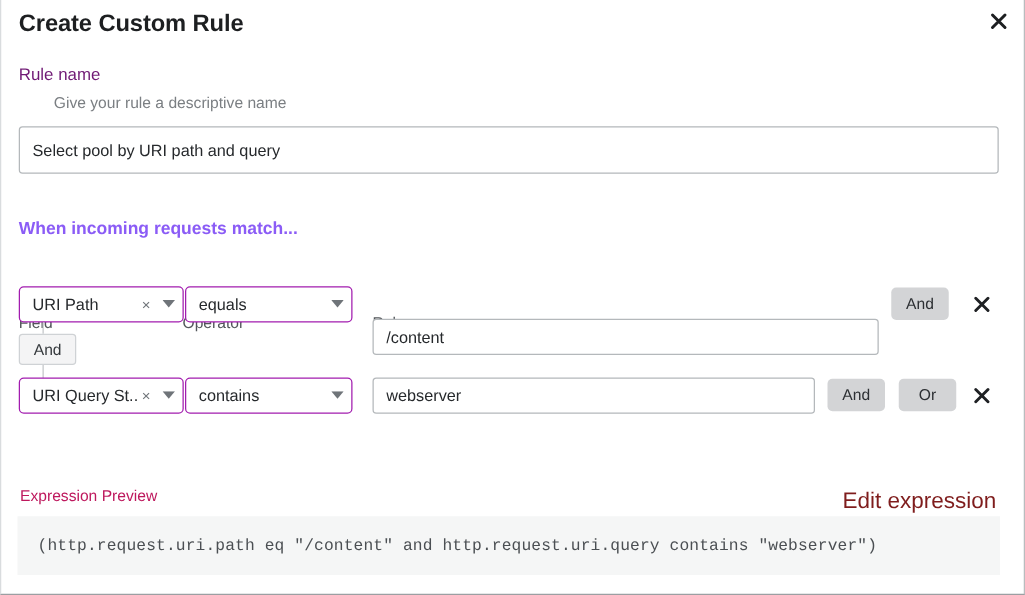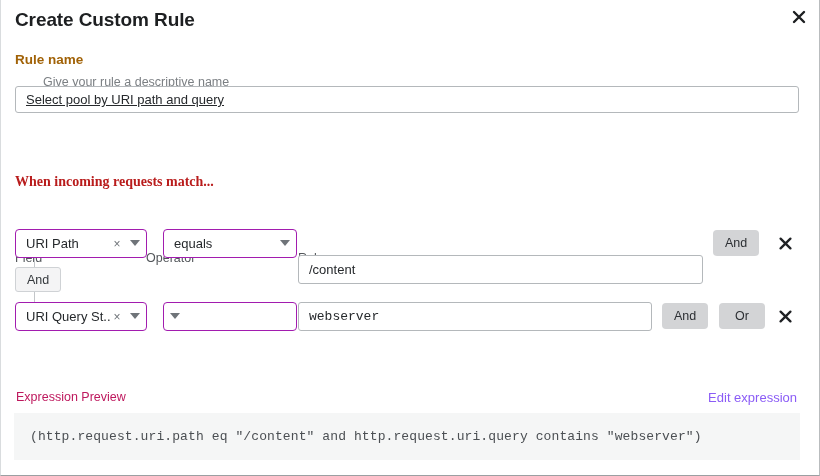--- a/index.html
+++ b/index.html
@@ -43,22 +43,22 @@
     display: flex;
     align-items: center;
     justify-content: center;
     color: #1d1f21;
     cursor: pointer;
   }
   .close-btn svg { display: block; }
 
   .label-strong {
     font-size: 13.5px;
-    color: #a16207;
-    font-weight: bold;
+    color: #701a75;
+    font-weight: normal;
   }
   .label-sub {
     font-size: 12.5px;
     color: #7b7f83;
   }
 
   #rule-name-label { position: absolute; left: 14px; top: 52px; }
   #rule-name-hint  { position: absolute; left: 11px; top: 75px; margin-left: 31px; }
 
   .text-input {
@@ -67,34 +67,32 @@
     border: 1px solid #b4b8bb;
     border-radius: 3px;
     font-family: "Liberation Sans", sans-serif;
     font-size: 13px;
     color: #26292c;
     padding: 0 10px;
     outline: none;
   }
   #rule-name-input {
     left: 14px;
-    top: 86px;
+    top: 101px;
     width: 784px;
-    height: 27px;
-    text-decoration: underline;
+    height: 38px;
   }
 
   .section-heading {
     position: absolute;
     left: 14px;
     top: 174px;
     font-size: 14px;
     font-weight: bold;
-    color: #b91c1c;
-    font-family: Liberation Serif, serif;
+    color: #8b5cf6;
   }
 
   .col-head {
     position: absolute;
     font-size: 12.5px;
     color: #52565a;
     top: 207px;
     margin-top: 44px;
   }
   #col-field    { left: 14px; }
@@ -137,25 +135,25 @@
     flex: 0 0 auto;
     width: 22px;
     display: flex;
     align-items: center;
     justify-content: center;
     color: #6f7479;
     cursor: pointer;
   }
 
   .field-select    { left: 14px;  width: 132px; }
-  .operator-select { left: 162px; width: 134px; gap: 24px; }
+  .operator-select { left: 147px; width: 134px; gap: 24px; }
 
   .value-input { top: 0; height: 29px; }
   #value-1 { left: 297px; width: 405px; margin-top: 26px; }
-  #value-2 { left: 297px; width: 354px; font-family: Liberation Mono, monospace; }
+  #value-2 { left: 297px; width: 354px; }
 
   .conj-btn {
     position: absolute;
     top: 1px;
     height: 26px;
     min-width: 46px;
     padding: 0 11px;
     background: #d3d4d6;
     border: none;
     border-radius: 4px;
@@ -219,22 +217,22 @@
     position: absolute;
     left: 15px;
     top: 390px;
     font-size: 12.5px;
     color: #be185d;
   }
   #edit-expression {
     position: absolute;
     right: 22px;
     top: 390px;
-    font-size: 13px;
-    color: #8b5cf6;
+    font-size: 18px;
+    color: #7f1d1d;
     text-decoration: none;
     cursor: pointer;
   }
   #expr-code {
     position: absolute;
     left: 13px;
     top: 413px;
     width: 786px;
     height: 47px;
     background: #f5f6f6;
@@ -315,20 +313,21 @@
       <span class="sel-text">URI Query St...</span>
       <span class="clear-x">×</span>
       <span class="chev">
         <svg width="10" height="7" viewBox="0 0 10 7" aria-hidden="true">
             <path d="M0 0 L5 6 L10 0 Z" fill="#6f7479"></path>
           </svg>
       </span>
     </div>
 
     <div class="select-ctl operator-select">
+      <span class="sel-text">contains</span>
       <span class="chev">
         <svg width="10" height="7" viewBox="0 0 10 7" aria-hidden="true">
             <path d="M0 0 L5 6 L10 0 Z" fill="#6f7479"></path>
           </svg>
       </span>
     </div>
 
     <input id="value-2" class="text-input value-input" type="text" value="webserver" style="">
 
     <button id="and-2" class="conj-btn">And</button>

